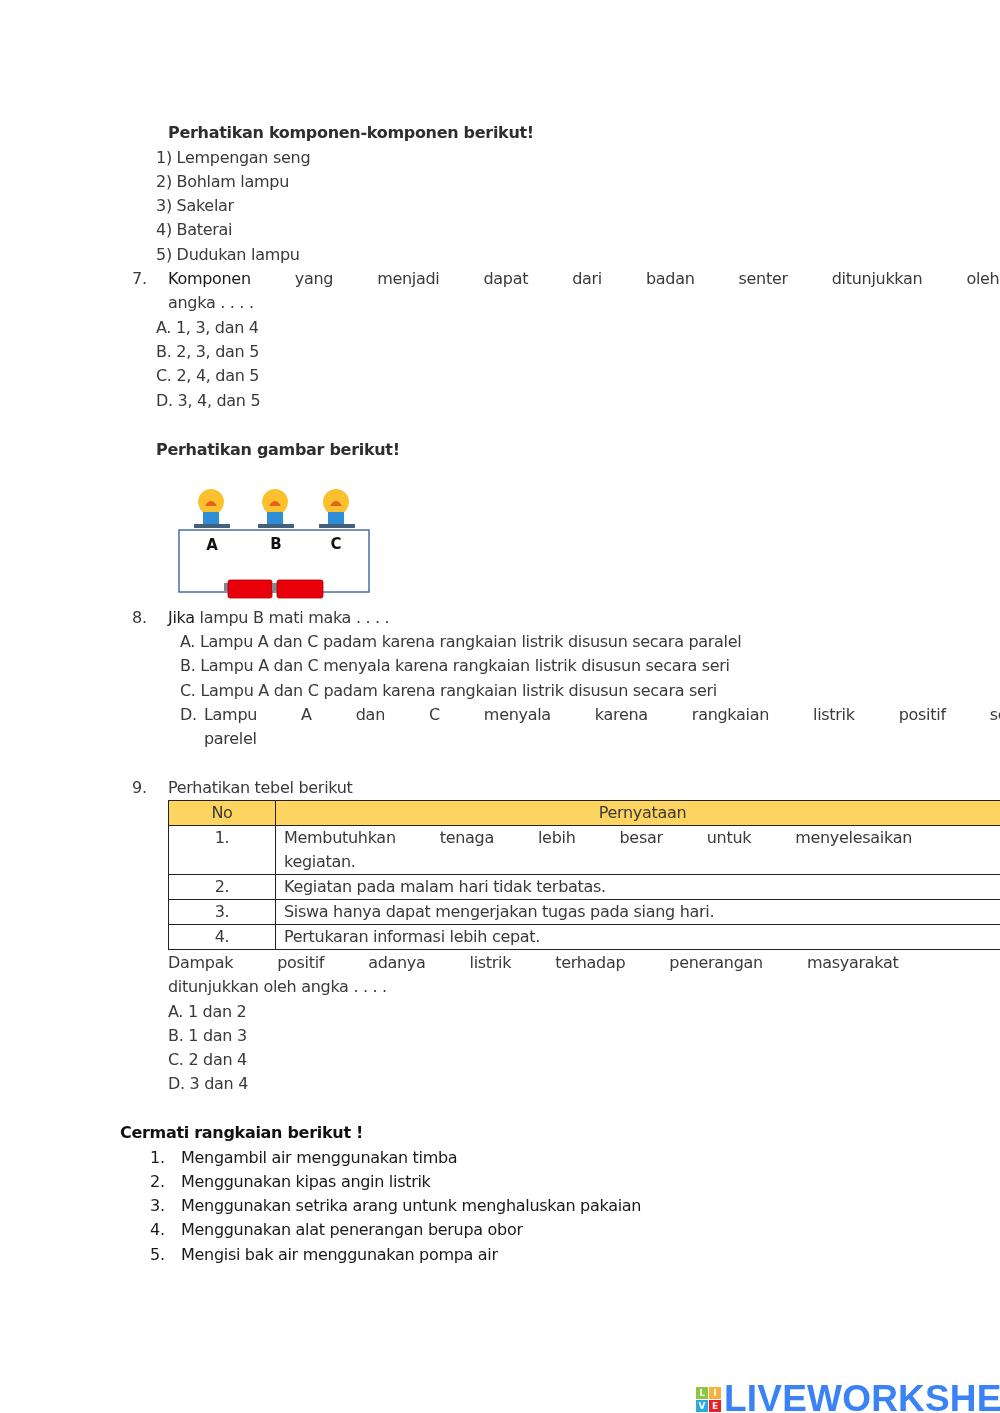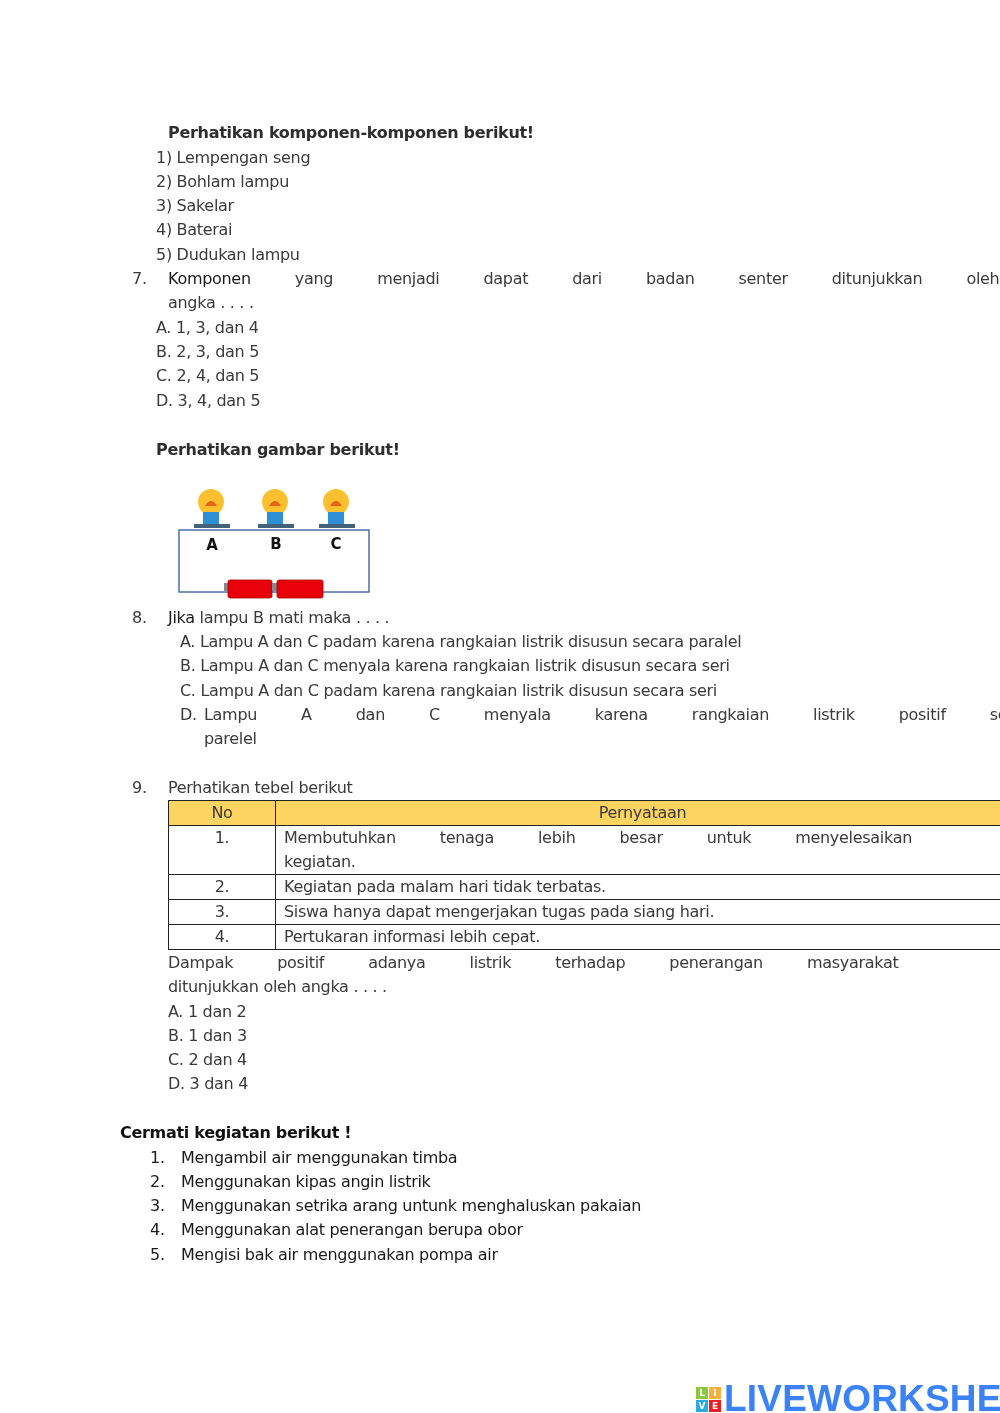--- a/index.html
+++ b/index.html
@@ -153,21 +153,21 @@
   <span>terhadap</span>
   <span>penerangan</span>
   <span>masyarakat</span>
 </div>
 <div class="abs t" style="left:168px;top:975px;">ditunjukkan oleh angka . . . .</div>
 <div class="abs t" style="left:168px;top:1000px;">A. 1 dan 2</div>
 <div class="abs t" style="left:168px;top:1024px;">B. 1 dan 3</div>
 <div class="abs t" style="left:168px;top:1048px;">C. 2 dan 4</div>
 <div class="abs t" style="left:168px;top:1072px;">D. 3 dan 4</div>
 
-<div class="abs t b" style="left:120px;top:1121px;color:#111;">Cermati kegiatan berikut !</div>
+<div class="abs t b" style="left:120px;top:1121px;color:#111;">Cermati rangkaian berikut !</div>
 <div class="abs t dark" style="left:150px;top:1146px;">1.</div>
 <div class="abs t dark" style="left:181px;top:1146px;">Mengambil air menggunakan timba</div>
 <div class="abs t dark" style="left:150px;top:1170px;">2.</div>
 <div class="abs t dark" style="left:181px;top:1170px;">Menggunakan kipas angin listrik</div>
 <div class="abs t dark" style="left:150px;top:1194px;">3.</div>
 <div class="abs t dark" style="left:181px;top:1194px;">Menggunakan setrika arang untunk menghaluskan pakaian</div>
 <div class="abs t dark" style="left:150px;top:1218px;">4.</div>
 <div class="abs t dark" style="left:181px;top:1218px;">Menggunakan alat penerangan berupa obor</div>
 <div class="abs t dark" style="left:150px;top:1243px;">5.</div>
 <div class="abs t dark" style="left:181px;top:1243px;">Mengisi bak air menggunakan pompa air</div>

